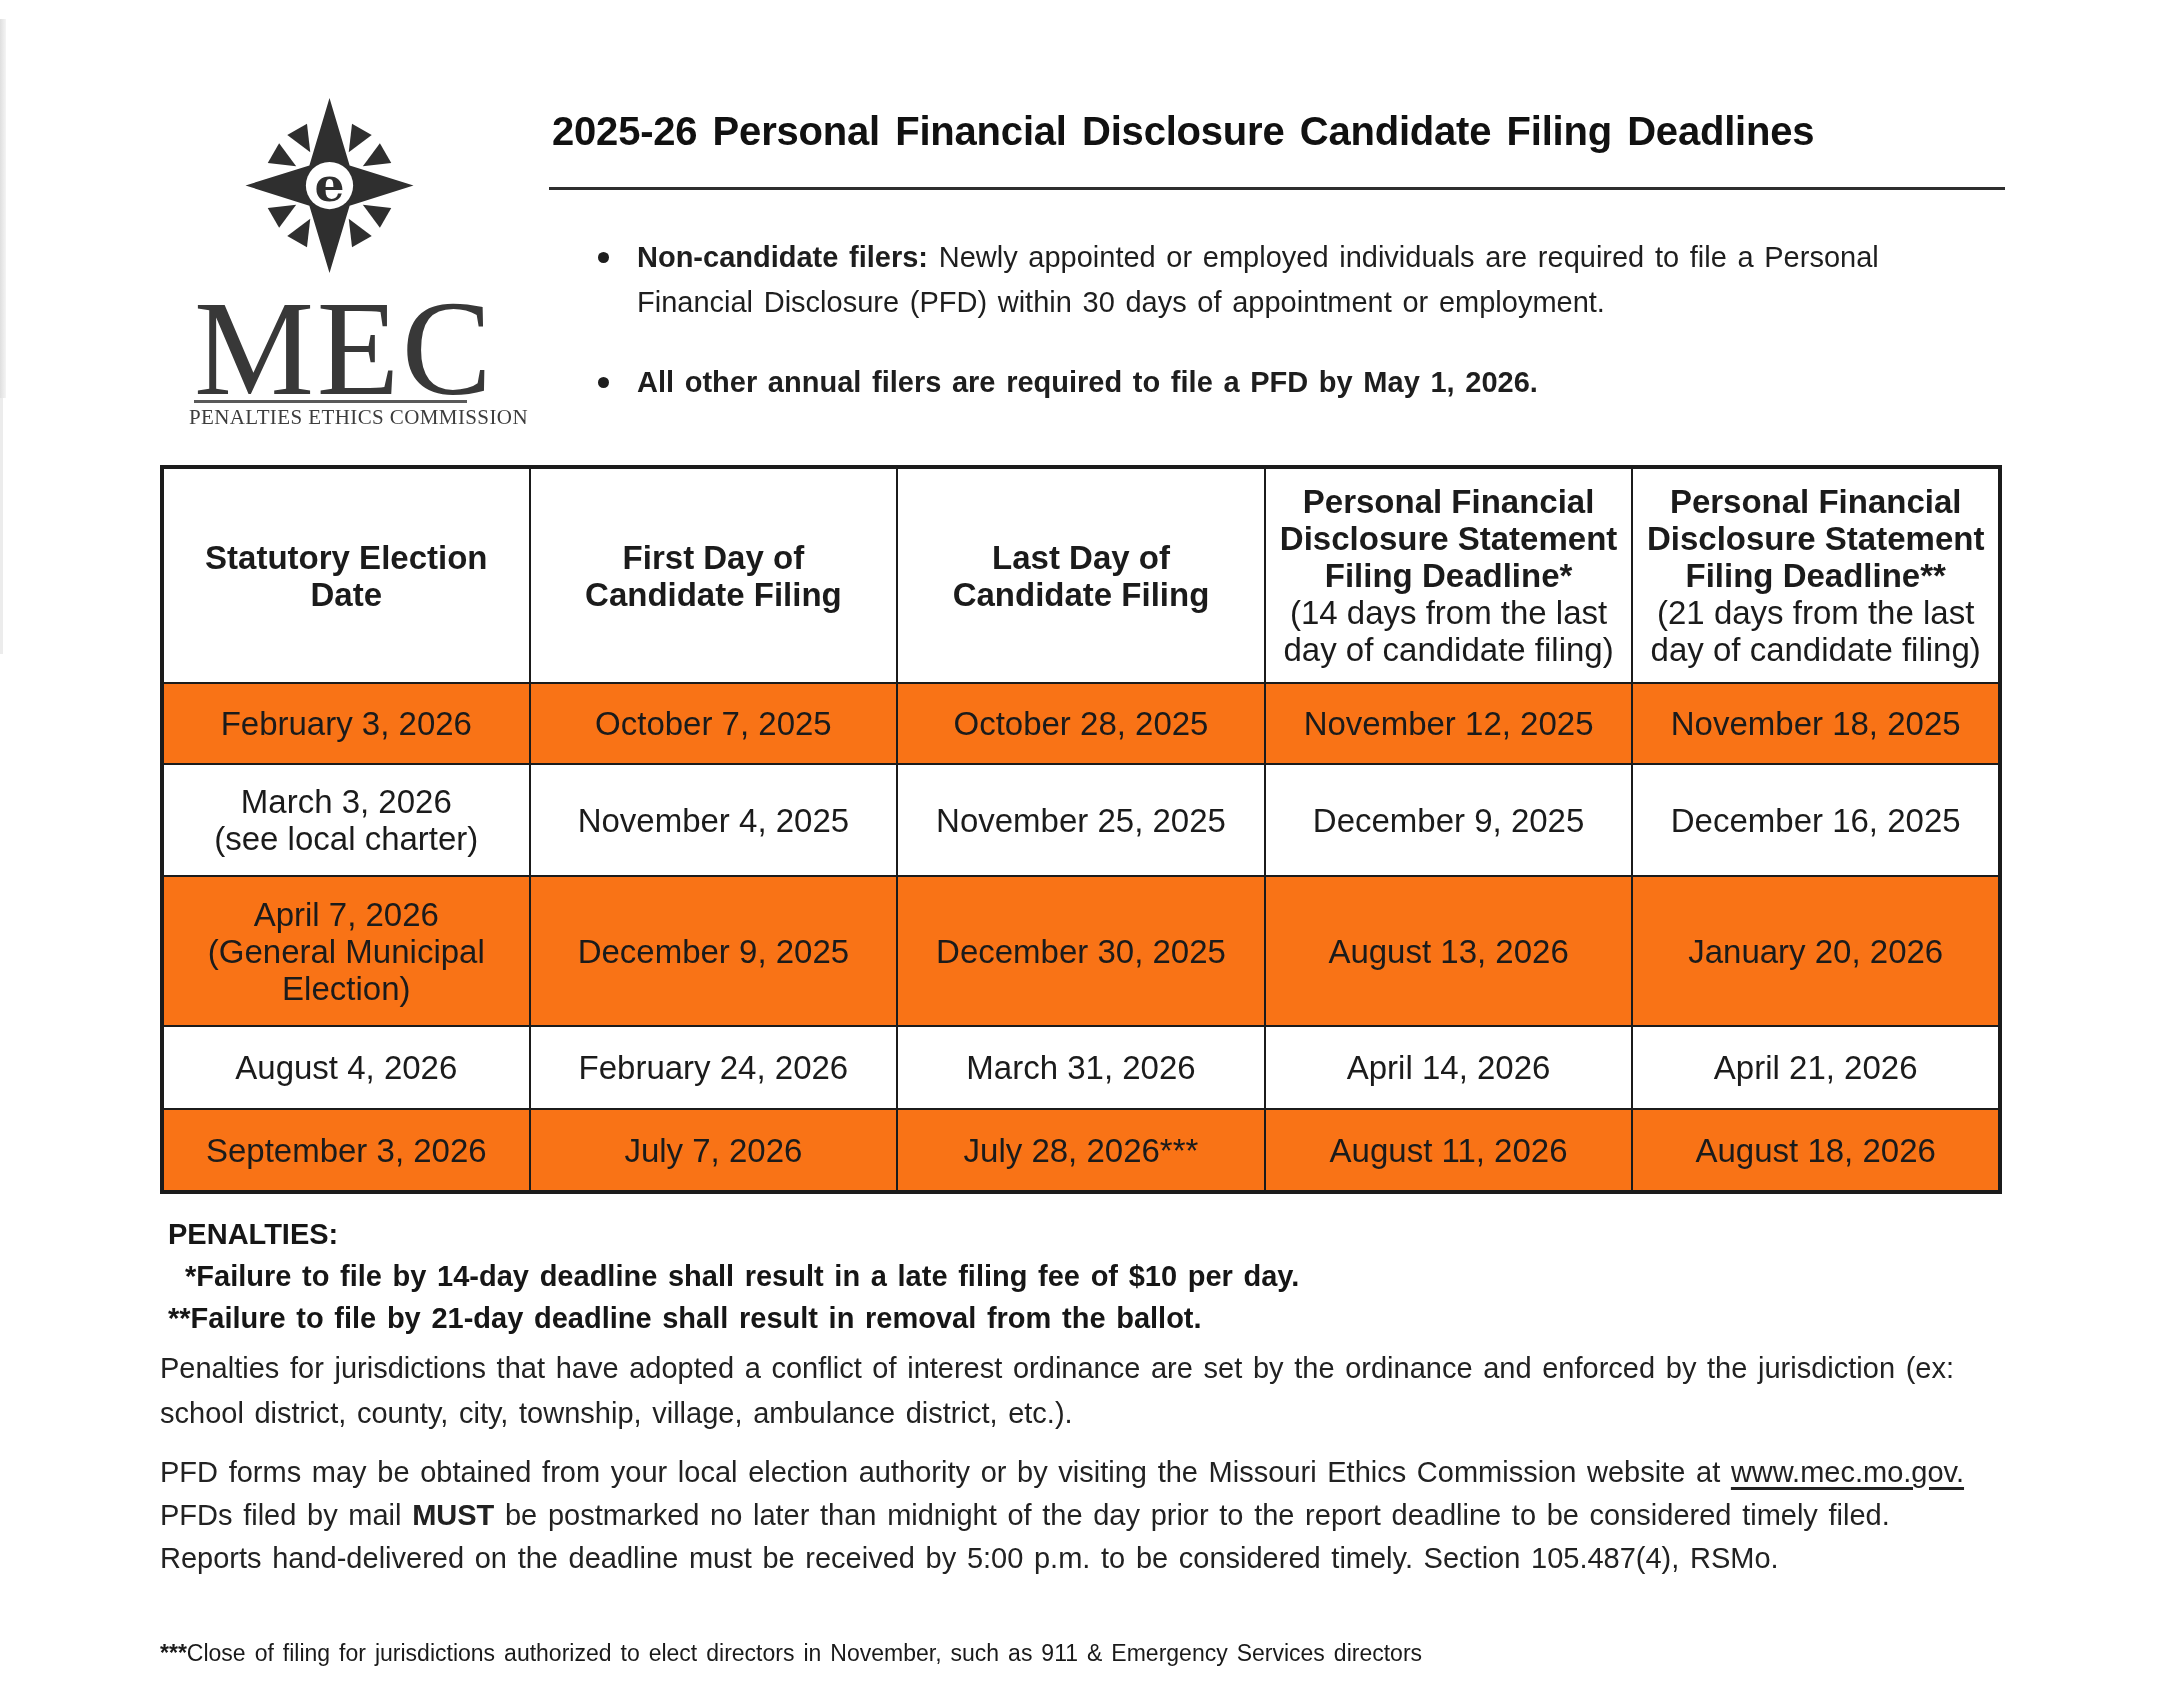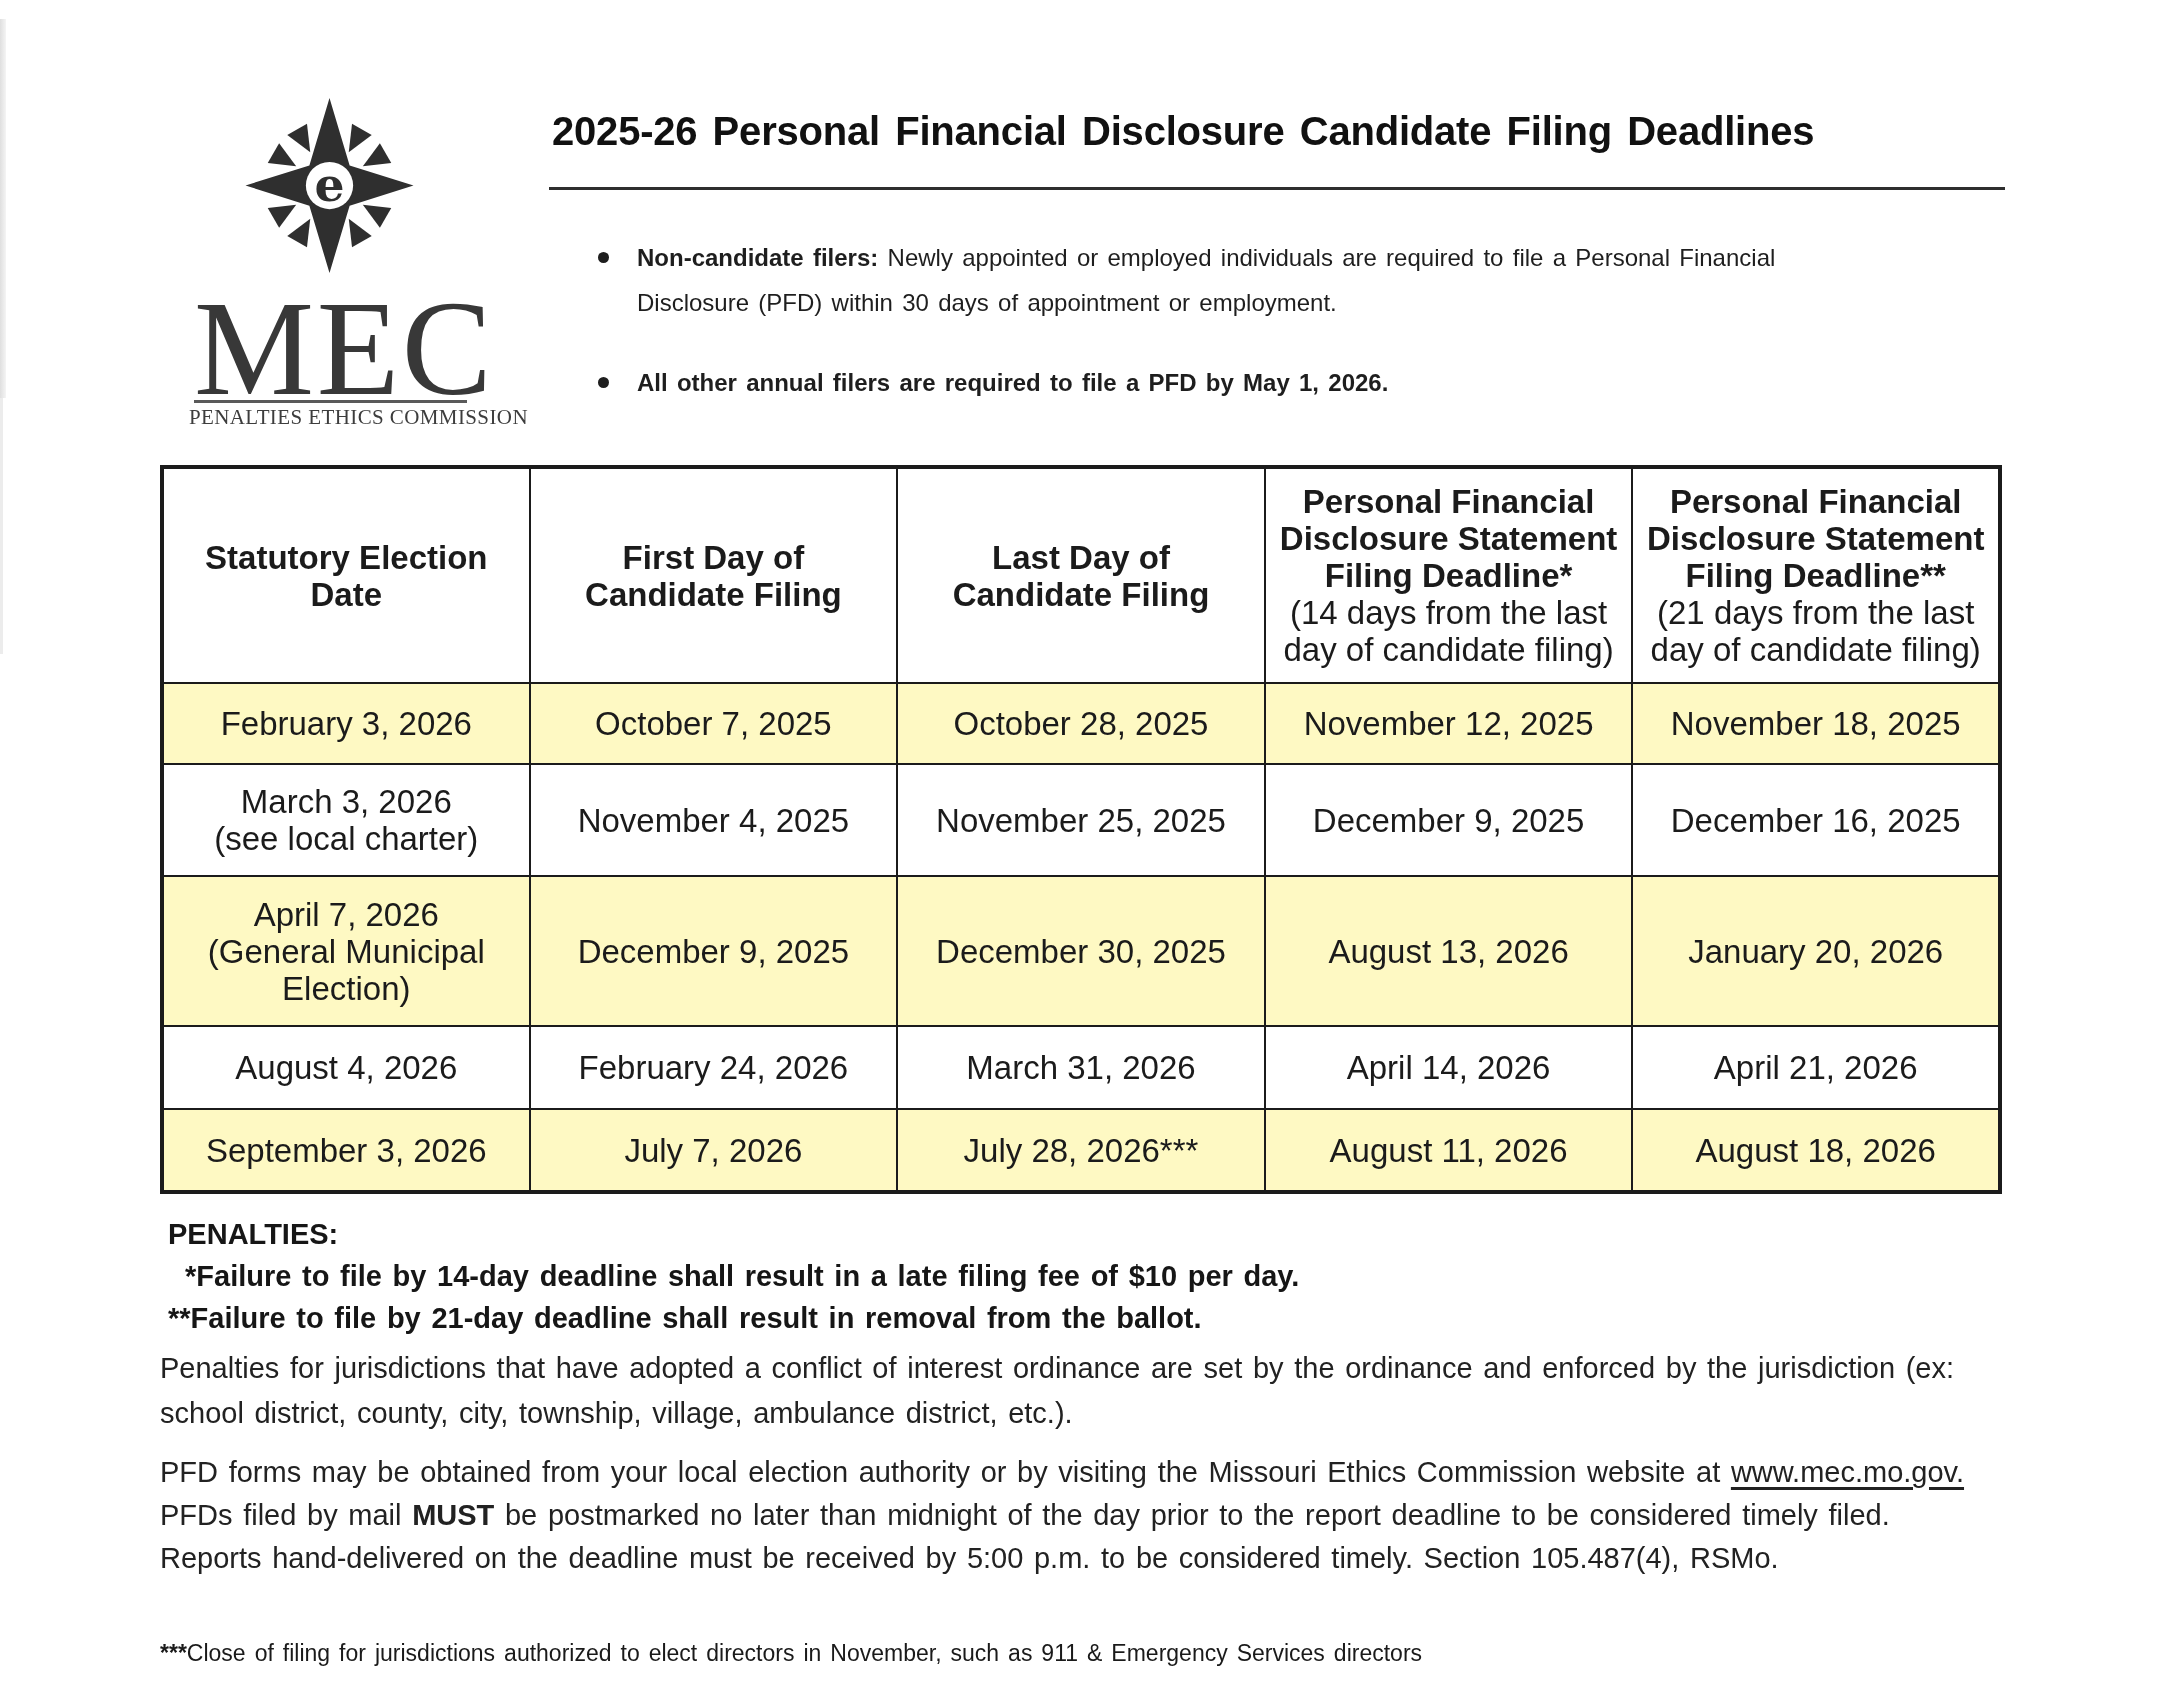--- a/index.html
+++ b/index.html
@@ -42,21 +42,21 @@
   
   .doc-title{
     position:absolute;left:552px;top:109px;width:1474px;
     font-size:40px;font-weight:bold;color:#111;
     letter-spacing:-0.2px;word-spacing:4.3px;white-space:nowrap;
   }
   .title-rule{position:absolute;left:549px;top:187px;width:1456px;height:3.4px;background:#2e2e2e;}
 
   
   .bullets{position:absolute;left:596px;top:235px;width:1286px;}
-  .bullet-item{position:relative;padding-left:41px;font-size:24px;line-height:45px;word-spacing:2.6px;}
+  .bullet-item{position:relative;padding-left:41px;font-size:29px;line-height:45px;word-spacing:2.6px;}
   .bullet-item + .bullet-item{margin-top:35px;}
   .dot{position:absolute;left:1.7px;top:17px;width:11px;height:11px;border-radius:50%;background:#1e1e1e;}
   .b-bold{font-weight:bold;}
 
   
   table.deadlines{
     position:absolute;left:160px;top:465px;width:1842px;
     border-collapse:collapse;table-layout:fixed;
     border:4.3px solid #1b1b1b;
   }
@@ -67,21 +67,21 @@
     padding:0 8.5px;
     white-space:pre-line;
     color:#1b1b1b;
   }
   tr.hdr td{height:213px;}
   tr.r1 td{height:79px;}
   tr.r2 td{height:110px;}
   tr.r3 td{height:148px;}
   tr.r4 td{height:81px;}
   tr.r5 td{height:80px;}
-  tr.shaded td{background:#fef9c3;}
+  tr.shaded td{background:#f97316;}
   .hd-bold{font-weight:bold;white-space:pre-line;display:block;}
   .hd-normal{font-weight:normal;white-space:pre-line;display:block;}
 
   
   .penalties{position:absolute;left:160px;top:1213px;width:1840px;font-size:29px;line-height:42px;font-weight:bold;color:#161616;word-spacing:2.6px;margin-left:8px;}
   .pen-line1{padding-left:17px;}
 
   
   .para1{position:absolute;left:160px;top:1346px;width:1827px;font-size:29px;line-height:45px;word-spacing:2.6px;color:#222;}
   .para2{position:absolute;left:160px;top:1451px;width:1836px;font-size:29px;line-height:43px;word-spacing:2.6px;color:#222;}

